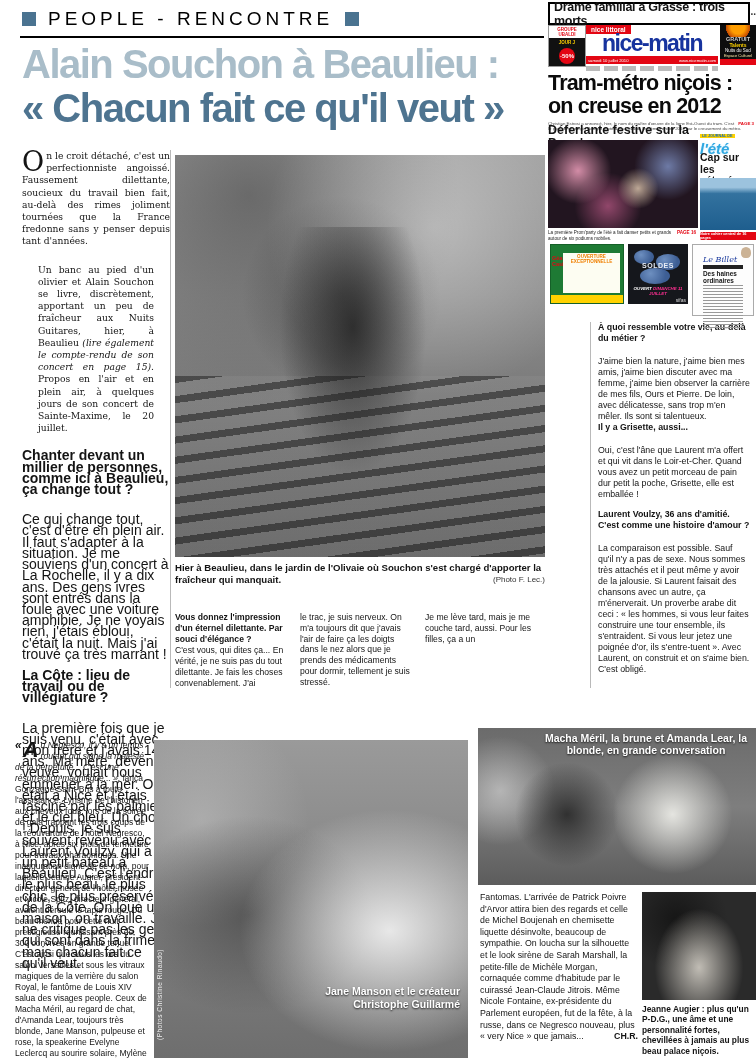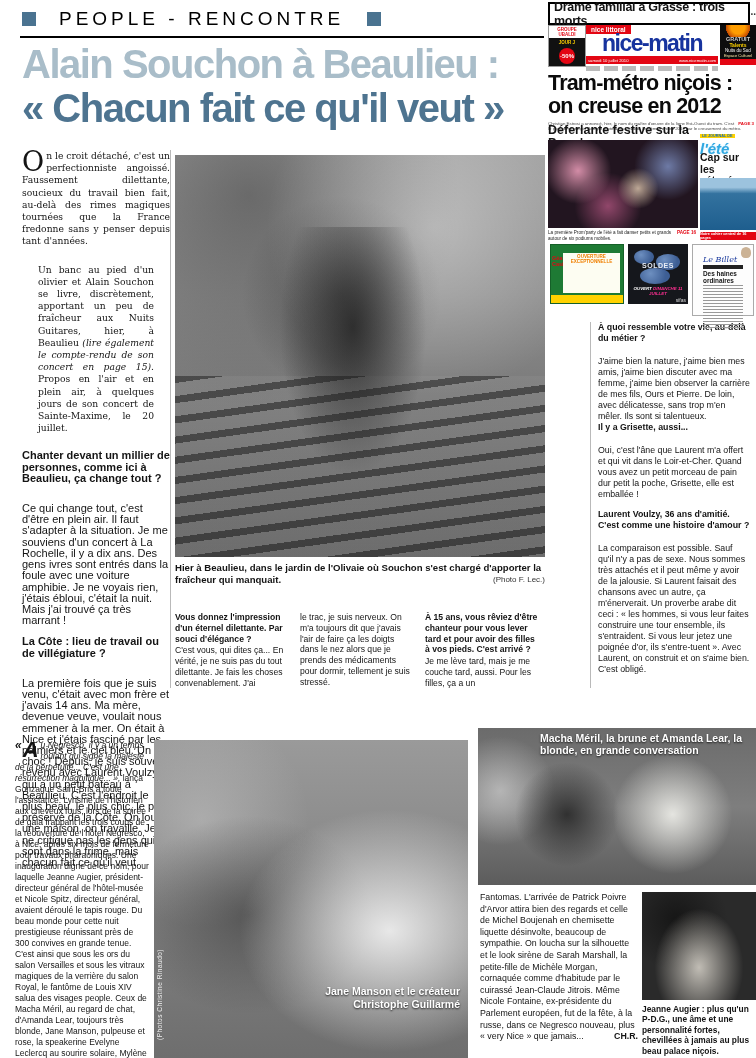--- a/index.html
+++ b/index.html
@@ -1,33 +1,33 @@
 <!DOCTYPE html>
 <html><head>
 <meta charset="utf-8">
 <style>
   html,body{margin:0;padding:0;background:#e8e8e8;}
   .page{position:relative;width:756px;height:1058px;background:#fff;overflow:hidden;
         font-family:"Liberation Sans",sans-serif;color:#141414;}
 
   
-  .kicker{position:absolute;left:22px;top:8px;display:flex;align-items:center;gap:23px;
+  .kicker{position:absolute;left:22px;top:8px;display:flex;align-items:center;gap:12px;
           font-size:19px;letter-spacing:4px;color:#000;}
   .kicker .sq{width:14px;height:14px;background:#4a7390;display:inline-block;}
   .toprule{position:absolute;left:20px;top:36px;width:524px;height:2px;background:#000;}
   .headline{position:absolute;left:22px;top:42px;width:756px;z-index:1;white-space:nowrap;
             font-weight:bold;letter-spacing:-1.5px;line-height:44px;font-size:40px;}
   .headline .h1{color:#a9bdc9;}
   .headline .h2{color:#4e7490;}
 
   
   .introcol{position:absolute;left:22px;top:150px;width:148px;
             font-family:"DejaVu Serif",serif;font-size:9.2px;line-height:12.2px;text-align:justify;}
   .dropcap{float:left;font-size:27px;line-height:23px;padding-right:2px;font-family:"DejaVu Serif",serif;}
-  .qa{font-family:"Liberation Sans",sans-serif;font-size:11px;line-height:11.2px;text-align:left;margin-top:13px;}
+  .qa{font-family:"Liberation Sans",sans-serif;font-size:14px;line-height:11.2px;text-align:left;margin-top:13px;}
   .qa .q{font-weight:bold;margin-bottom:1px;}
   .qa .a{margin-bottom:10px;margin-top:19px;}
   .vrule{position:absolute;width:1px;background:#b9b9b9;}
 
   
   .photo{position:absolute;overflow:hidden;}
   .photo-souchon{left:175px;top:155px;width:370px;height:402px;
     background:
       radial-gradient(circle at 70% 18%, rgba(255,255,255,.35), transparent 40%),
       radial-gradient(circle at 20% 10%, rgba(60,60,60,.5), transparent 45%),
@@ -134,21 +134,21 @@
   .ng-vcred{position:absolute;left:156px;top:760px;width:12px;height:280px;color:#f2f2f2;font-size:6.5px;
             writing-mode:vertical-rl;transform:rotate(180deg);letter-spacing:.5px;}
   .ng-ccap{position:absolute;left:300px;top:985px;width:160px;text-align:right;color:#fff;font-weight:bold;
            font-size:10.5px;line-height:12.5px;text-shadow:0 1px 2px rgba(0,0,0,.8);}
   .ng-rphoto{left:478px;top:728px;width:278px;height:157px;
     background:
       radial-gradient(circle at 70% 55%, rgba(240,240,235,.9), transparent 28%),
       radial-gradient(circle at 32% 55%, rgba(30,30,30,.8), transparent 25%),
       radial-gradient(circle at 8% 40%, rgba(220,220,220,.6), transparent 20%),
       linear-gradient(180deg,#6b6b6b 0%,#7e7e7e 50%,#5c5c5c 100%);}
-  .ng-rcap{position:absolute;left:540px;top:732px;width:212px;text-align:left;color:#fff;font-weight:bold;
+  .ng-rcap{position:absolute;left:540px;top:732px;width:212px;text-align:center;color:#fff;font-weight:bold;
            font-size:10.5px;line-height:12px;text-shadow:0 1px 2px rgba(0,0,0,.8);}
   .ng-right{position:absolute;left:480px;top:892px;width:158px;height:164px;overflow:hidden;font-size:8.8px;line-height:11.6px;}
   .ng-right .sig{float:right;font-weight:bold;}
   .ng-jphoto{left:642px;top:892px;width:114px;height:108px;
     background:
       radial-gradient(ellipse at 50% 70%, rgba(230,225,215,.8), transparent 55%),
       radial-gradient(circle at 30% 25%, rgba(20,20,20,.9), transparent 45%),
       #2a2a2a;}
   .ng-jcap{position:absolute;left:642px;top:1004px;width:114px;font-size:8.4px;line-height:10.4px;font-weight:bold;}
 </style>
@@ -163,21 +163,21 @@
     <span class="sq"></span>
   </div>
   <div class="toprule"></div>
 
   <div class="headline">
     <div class="h1">Alain Souchon à Beaulieu :</div>
     <div class="h2">« Chacun fait ce qu'il veut »</div>
   </div>
 
   <div class="introcol">
-    <p style="margin:0 0 8px 0;"><span class="dropcap">O</span><span>n le croit détaché, c'est un perfectionniste angoissé. Faussement dilettante, soucieux du travail bien fait, au-delà des rimes magiques tournées que la France fredonne sans y penser depuis tant d'années.</span></p>
+    <p style="margin:0 0 8px 0;"><span class="dropcap">O</span><span>n le croit détaché, c'est un perfectionniste angoissé. Faussement dilettante, soucieux du travail bien fait, au-delà des rimes joliment tournées que la France fredonne sans y penser depuis tant d'années.</span></p>
     <p style="margin:16px;"><span>Un banc au pied d'un olivier et Alain Souchon se livre, discrètement, apportant un peu de fraîcheur aux Nuits Guitares, hier, à Beaulieu </span><i>(lire également le compte-rendu de son concert en page 15)</i><span>. Propos en l'air et en plein air, à quelques jours de son concert de Sainte-Maxime, le 20 juillet.</span></p>
     <div class="qa">
       <div class="q">Chanter devant un millier de personnes, comme ici à Beaulieu, ça change tout ?</div>
       <div class="a">Ce qui change tout, c'est d'être en plein air. Il faut s'adapter à la situation. Je me souviens d'un concert à La Rochelle, il y a dix ans. Des gens ivres sont entrés dans la foule avec une voiture amphibie. Je ne voyais rien, j'étais ébloui, c'était la nuit. Mais j'ai trouvé ça très marrant !</div>
       <div class="q">La Côte : lieu de travail ou de villégiature ?</div>
       <div class="a">La première fois que je suis venu, c'était avec mon frère et j'avais 14 ans. Ma mère, devenue veuve, voulait nous emmener à la mer. On était à Nice et j'étais fasciné par les palmiers et le ciel bleu. Un choc ! Depuis, je suis souvent revenu avec Laurent Voulzy, qui a un petit bateau à Beaulieu. C'est l'endroit le plus beau, le plus chic, le plus préservé de la Côte. On loue une maison, on travaille. Je ne critique pas les gens qui sont dans la frime, mais chacun fait ce qu'il veut.</div>
     </div>
   </div>
 
   <div class="vrule" style="left:170px;top:150px;height:538px;"></div>
@@ -193,21 +193,20 @@
   </div>
 
   <div class="minicol" style="left:300px;">
     <div>le trac, je suis nerveux. On m'a toujours dit que j'avais l'air de faire ça les doigts dans le nez alors que je prends des médicaments pour dormir, tellement je suis stressé.</div>
   </div>
   <div class="minicol" style="left:175px;">
     <div class="q">Vous donnez l'impression d'un éternel dilettante. Par souci d'élégance ?</div>
     <div>C'est vous, qui dites ça... En vérité, je ne suis pas du tout dilettante. Je fais les choses convenablement. J'ai</div>
   </div>
   <div class="minicol" style="left:425px;">
-    <div class="q">À 15 ans, vous rêviez d'être chanteur pour vous lever tard et pour avoir des filles à vos pieds. C'est arrivé ?</div>
     <div>Je me lève tard, mais je me couche tard, aussi. Pour les filles, ça a un</div>
   </div>
 
   <div class="rightcol">
     <div class="q">À quoi ressemble votre vie, au-delà du métier ?</div>
     <div class="a" style="margin-bottom:0;">J'aime bien la nature, j'aime bien mes amis, j'aime bien discuter avec ma femme, j'aime bien observer la carrière de mes fils, Ours et Pierre. De loin, avec délicatesse, sans trop m'en mêler. Ils sont si talentueux.</div>
     <div class="q">Il y a Grisette, aussi...</div>
     <div class="a">Oui, c'est l'âne que Laurent m'a offert et qui vit dans le Loir-et-Cher. Quand vous avez un petit morceau de pain dur petit la poche, Grisette, elle est emballée !</div>
     <div class="q">Laurent Voulzy, 36 ans d'amitié. C'est comme une histoire d'amour ?</div>
     <div class="a">La comparaison est possible. Sauf qu'il n'y a pas de sexe. Nous sommes très attachés et il peut même y avoir de la jalousie. Si Laurent faisait des chansons avec un autre, ça m'énerverait. Un proverbe arabe dit ceci : « les hommes, si vous leur faites construire une tour ensemble, ils s'entraident. Si vous leur jetez une poignée d'or, ils s'entre-tuent ». Avec Laurent, on construit et on s'aime bien. C'est obligé.</div>

